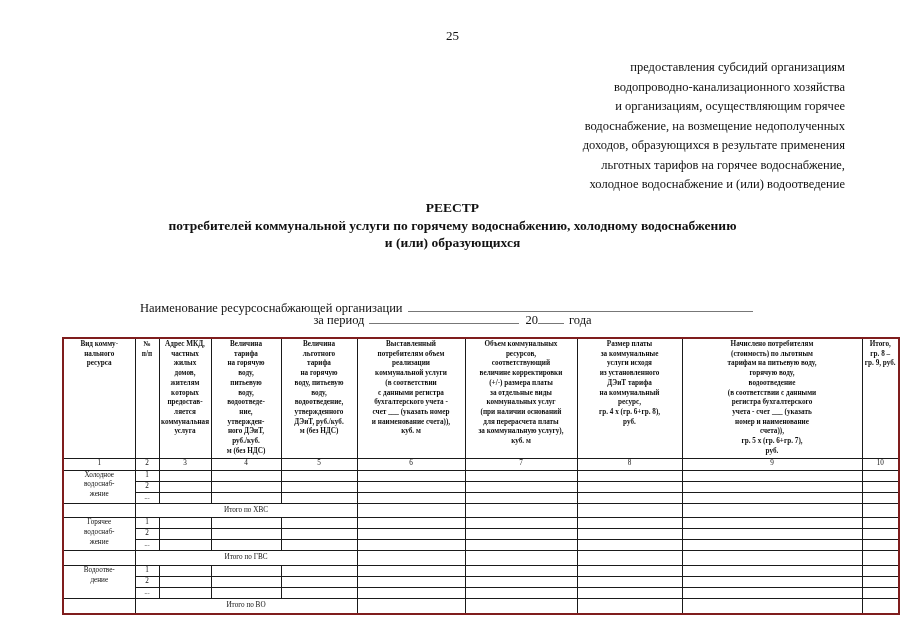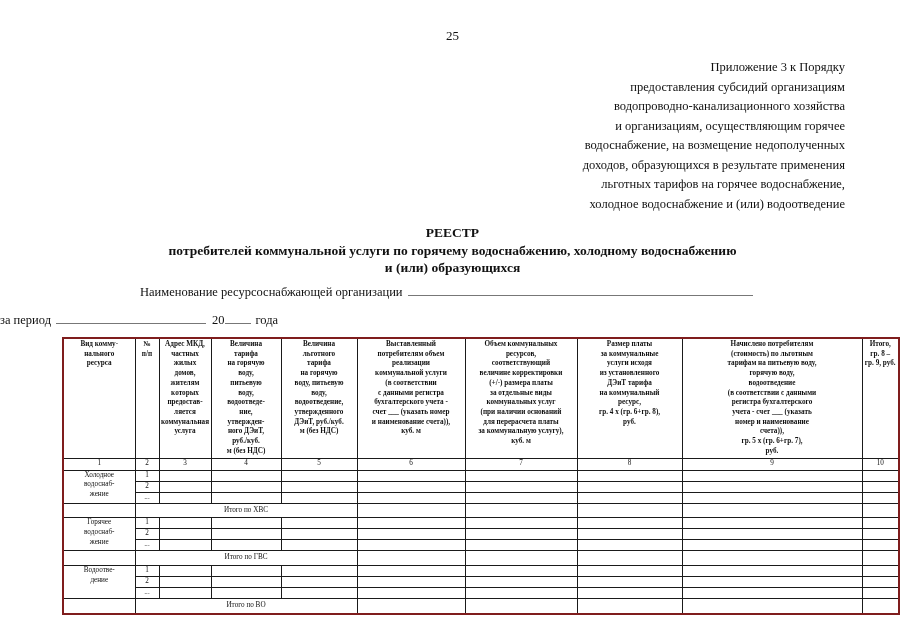--- a/index.html
+++ b/index.html
@@ -4,23 +4,23 @@
 <style>
   html,body{margin:0;padding:0;background:#e8e8e8;}
   .page{
     position:relative;width:905px;height:640px;background:#ffffff;
     font-family:"Liberation Serif","DejaVu Serif",serif;color:#111;
     overflow:hidden;margin:0 auto;
   }
   .page-number{position:absolute;top:28px;left:0;right:0;text-align:center;font-size:13px;}
   .appendix{position:absolute;top:58px;right:60px;text-align:right;font-size:12.5px;line-height:19.5px;}
   .appendix-line{display:block;}
-  .title-block{position:absolute;top:224px;left:0;right:0;text-align:center;font-weight:bold;font-size:13.5px;line-height:17.5px;}
-  .org-line{position:absolute;top:283px;left:140px;font-size:12.5px;white-space:nowrap;}
-  .period-line{position:absolute;top:311px;left:0;right:0;font-size:12.5px;white-space:nowrap;}
+  .title-block{position:absolute;top:199px;left:0;right:0;text-align:center;font-weight:bold;font-size:13.5px;line-height:17.5px;}
+  .org-line{position:absolute;top:299px;left:140px;font-size:12.5px;white-space:nowrap;}
+  .period-line{position:absolute;top:311px;left:0;right:0;text-align:center;font-size:12.5px;white-space:nowrap;}
   .blank{display:inline-block;border-bottom:1px solid #777;height:12px;vertical-align:baseline;}
   .blank-org{width:345px;margin-left:5px;}
   .blank-period{width:150px;margin:0 6px 0 5px;}
   .blank-year{width:26px;margin-right:5px;}
   table.registry{
     position:absolute;left:62px;top:337px;width:836px;
     border-collapse:collapse;table-layout:fixed;
     border:2px solid #7f1d1d;
   }
   table.registry td{
@@ -46,21 +46,20 @@
   td.total-label{text-align:center;}
 </style>
 </head>
 <body>
 
 <div class="page">
 
   <div class="page-number">25</div>
 
   <div class="appendix">
-    <span class="appendix-line">Приложение 3 к Порядку</span>
     <span class="appendix-line">предоставления субсидий организациям</span>
     <span class="appendix-line">водопроводно-канализационного хозяйства</span>
     <span class="appendix-line">и организациям, осуществляющим горячее</span>
     <span class="appendix-line">водоснабжение, на возмещение недополученных</span>
     <span class="appendix-line">доходов, образующихся в результате применения</span>
     <span class="appendix-line">льготных тарифов на горячее водоснабжение,</span>
     <span class="appendix-line">холодное водоснабжение и (или) водоотведение</span>
   </div>
 
   <div class="title-block">

